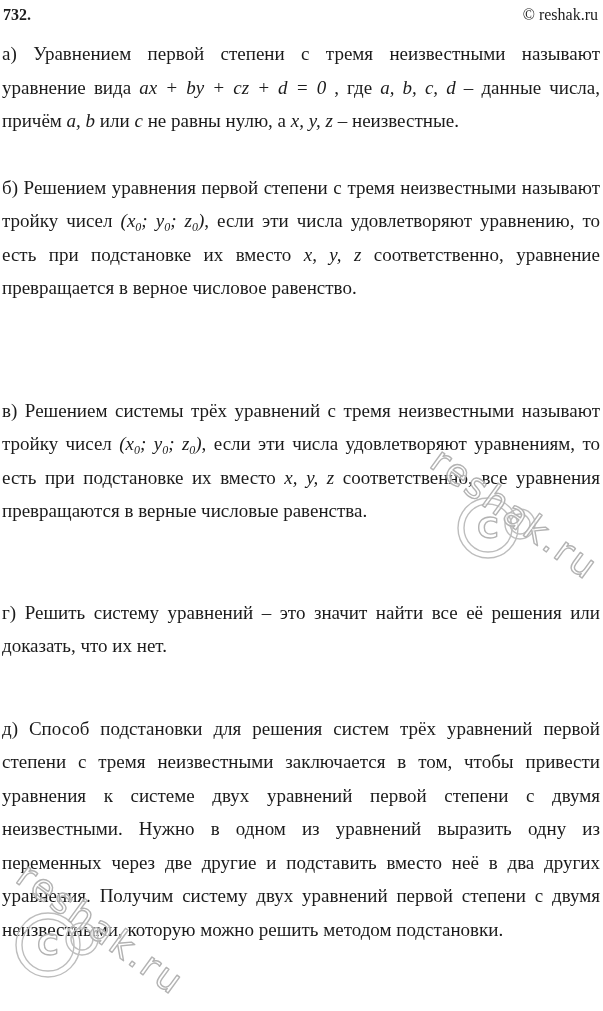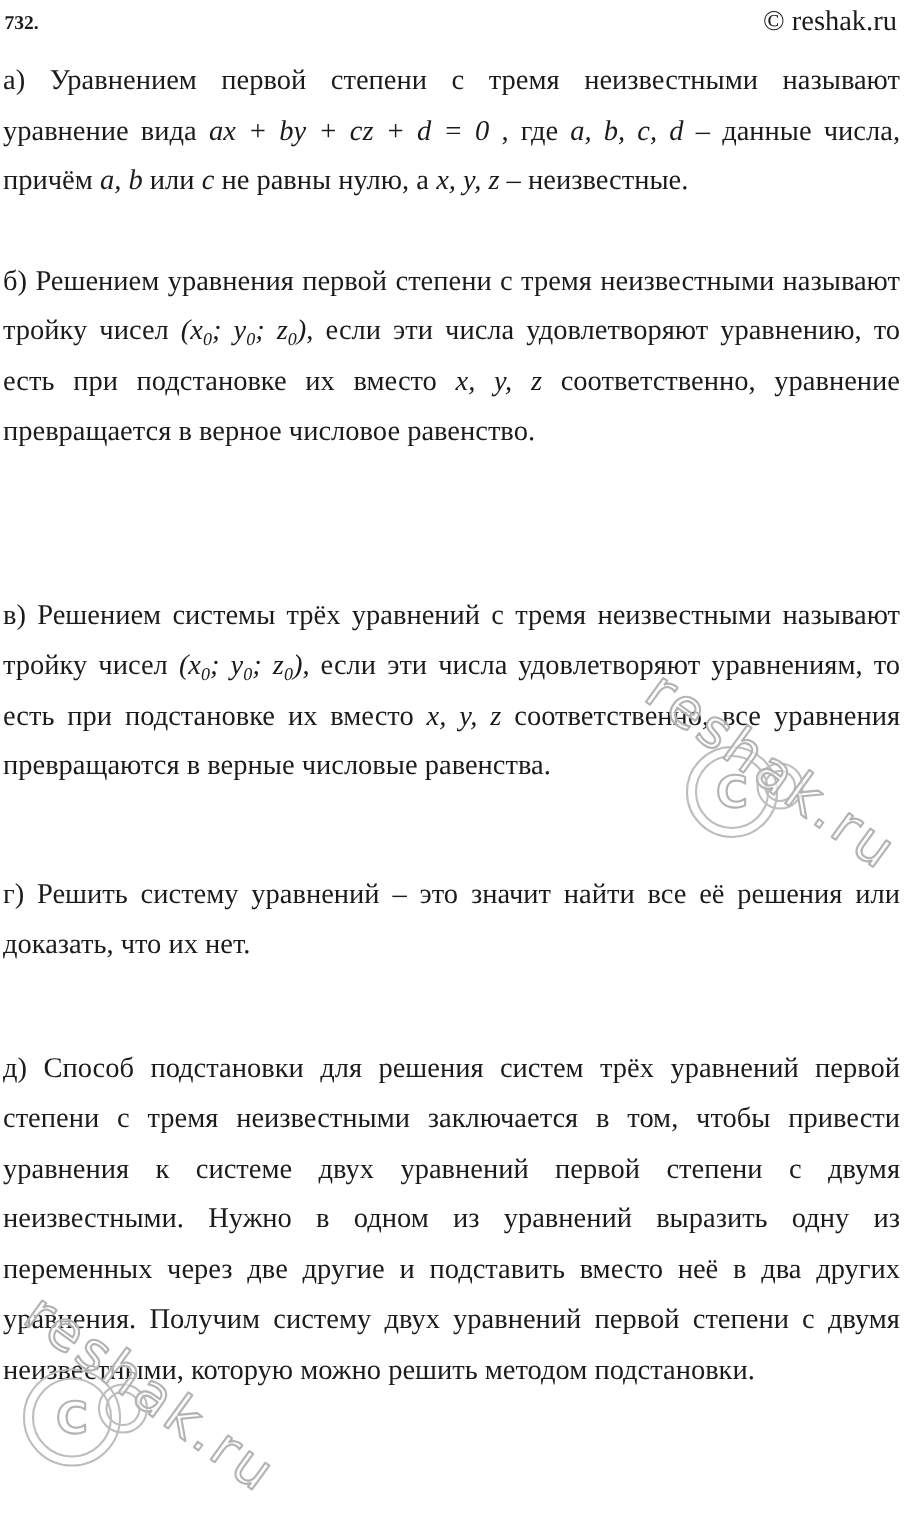--- a/index.html
+++ b/index.html
@@ -11,33 +11,33 @@
     position: relative;
     overflow: hidden;
   }
   .header {
     display: flex;
     justify-content: space-between;
     align-items: flex-start;
     padding: 3px 5px 0 3px;
     height: 26px;
   }
-  .problem-number { font-weight: bold; font-size: 13px; line-height: 24px; }
-  .copyright { font-size: 19px; line-height: 24px; }
+  .problem-number { font-weight: bold; font-size: 16px; line-height: 24px; }
+  .copyright { font-size: 16px; line-height: 24px; }
   p.para {
     margin: 0;
     padding: 0 3px 0 2px;
     font-size: 19px;
     line-height: 33.5px;
     text-align: justify;
   }
   #p-a { margin-top: 8px; }
   #p-b { margin-top: 33px; }
   #p-v { margin-top: 89px; }
-  #p-g { margin-top: 52px; }
+  #p-g { margin-top: 68px; }
   #p-d { margin-top: 49px; }
   .m { font-style: italic; }
   sub.m {
     font-size: 12px;
     line-height: 0;
     vertical-align: -4px;
   }
   .wm {
     position: absolute;
     pointer-events: none;

